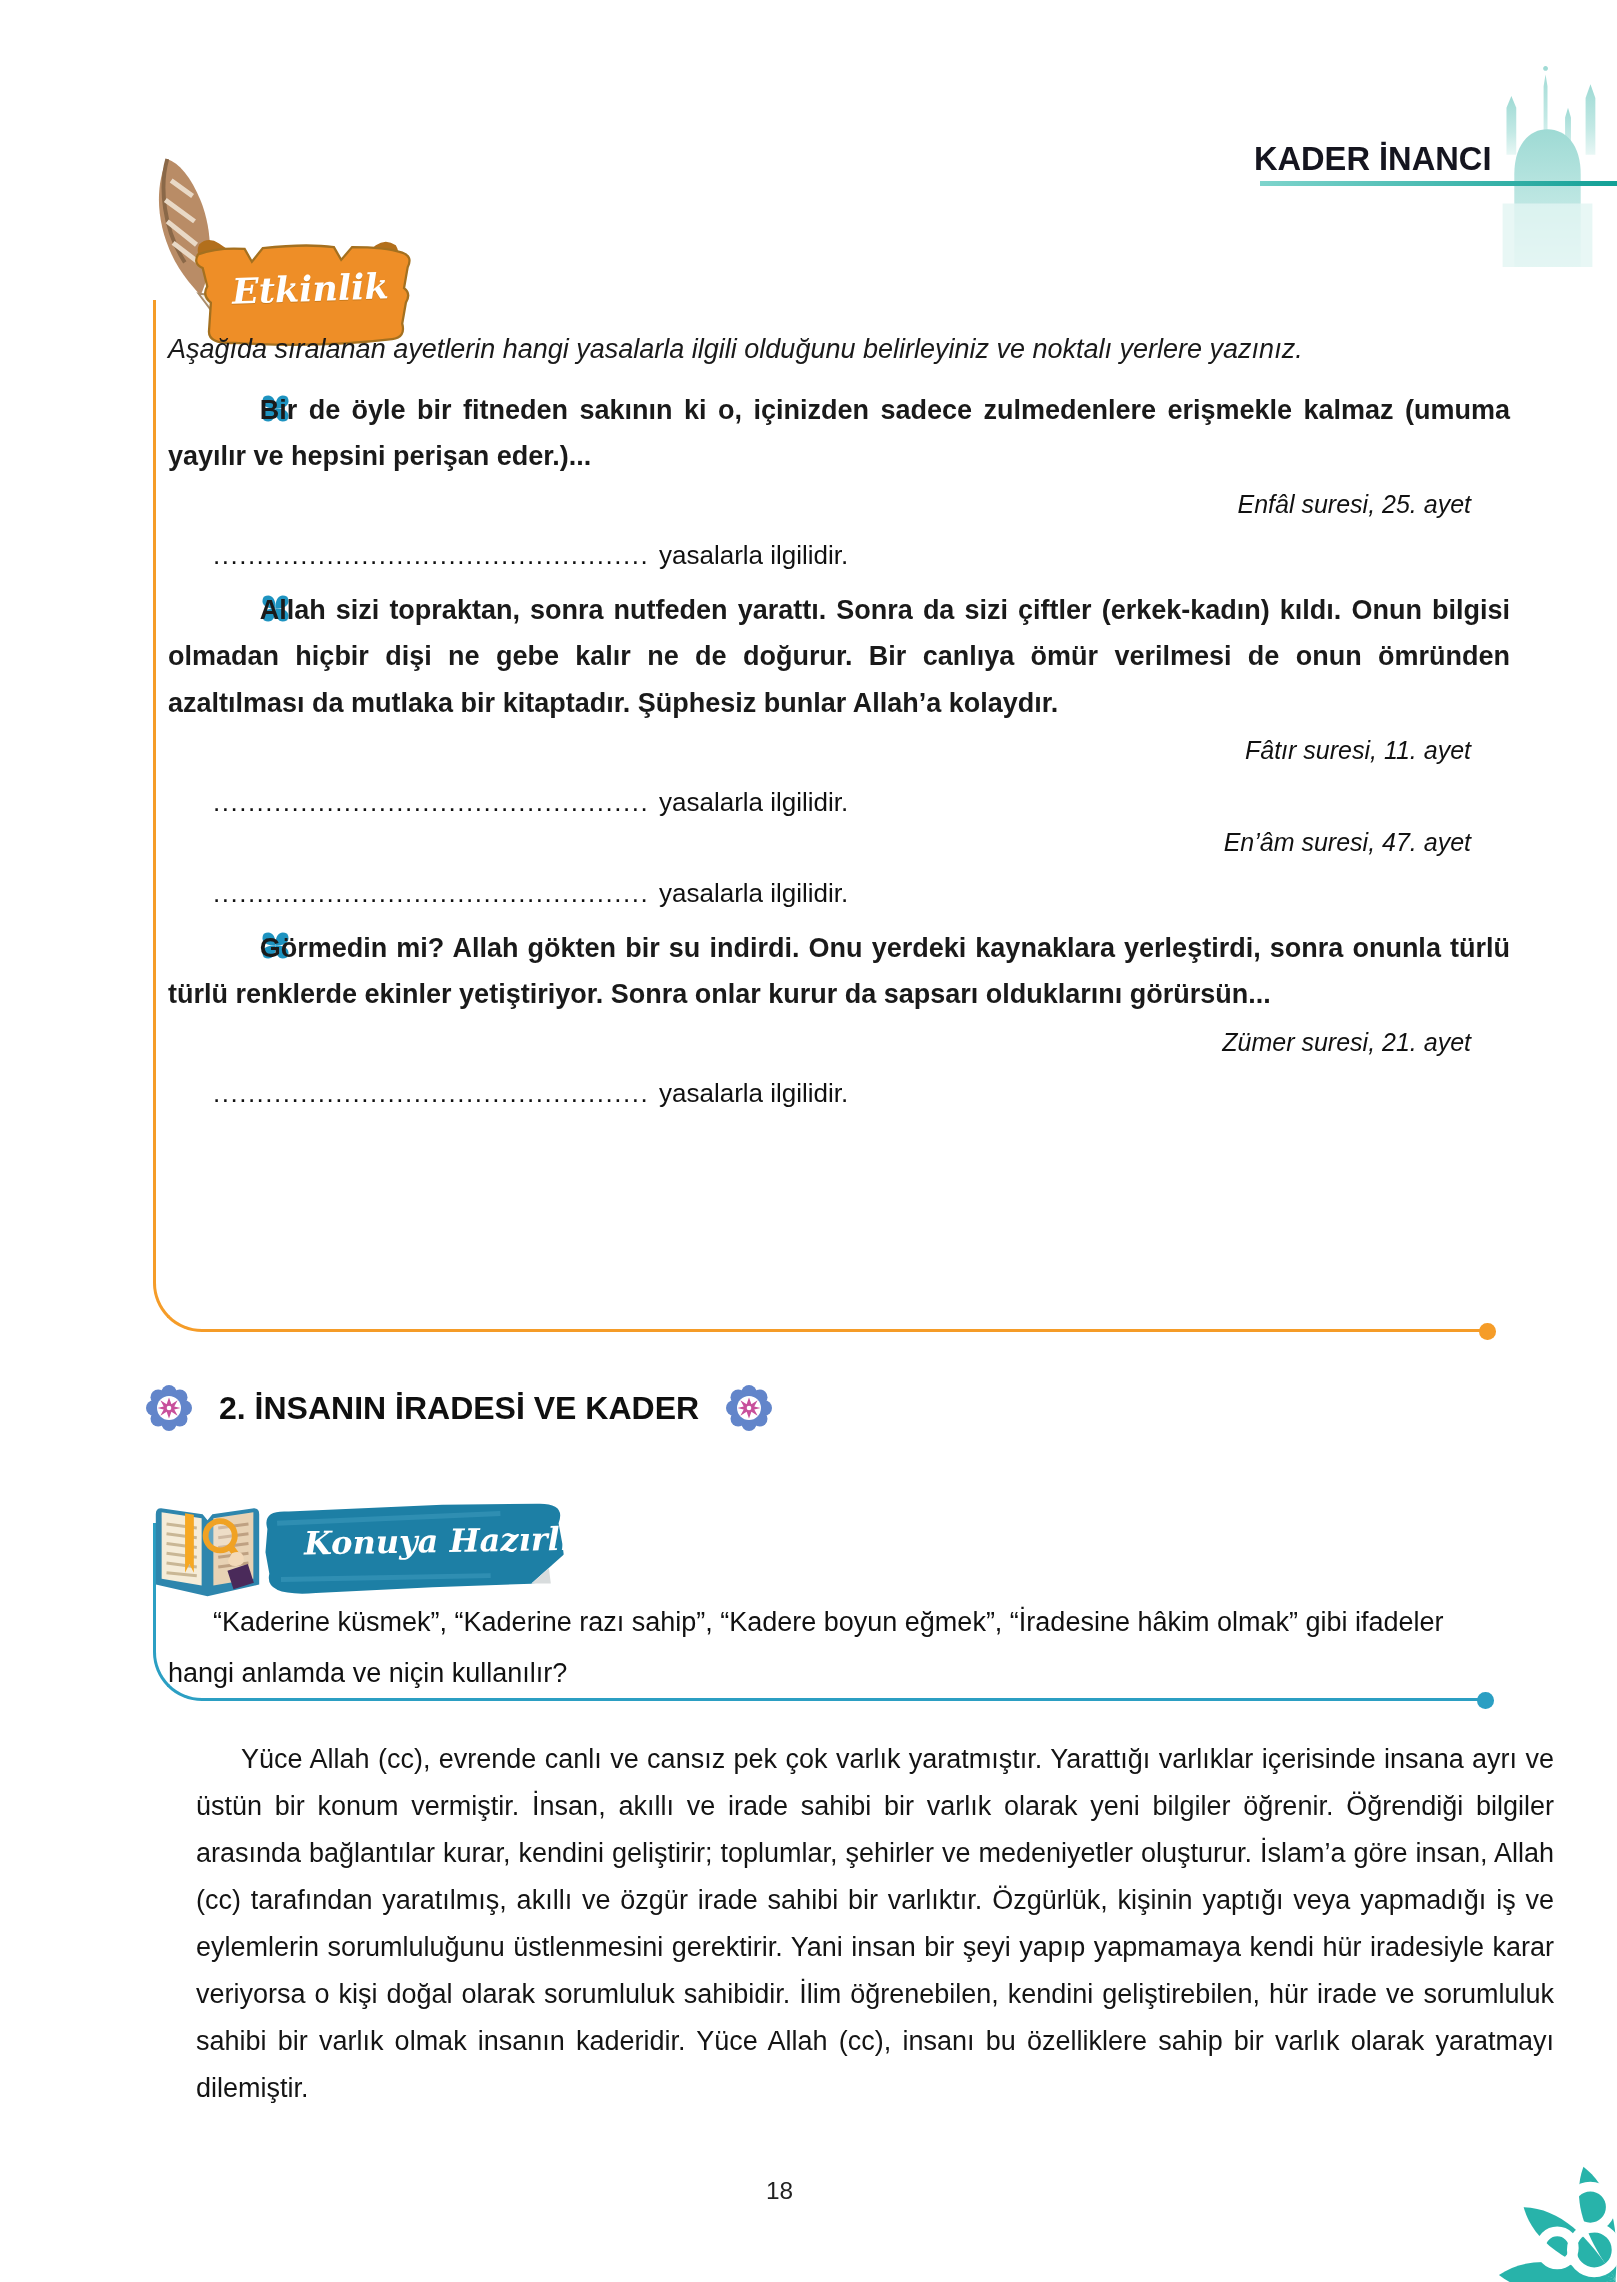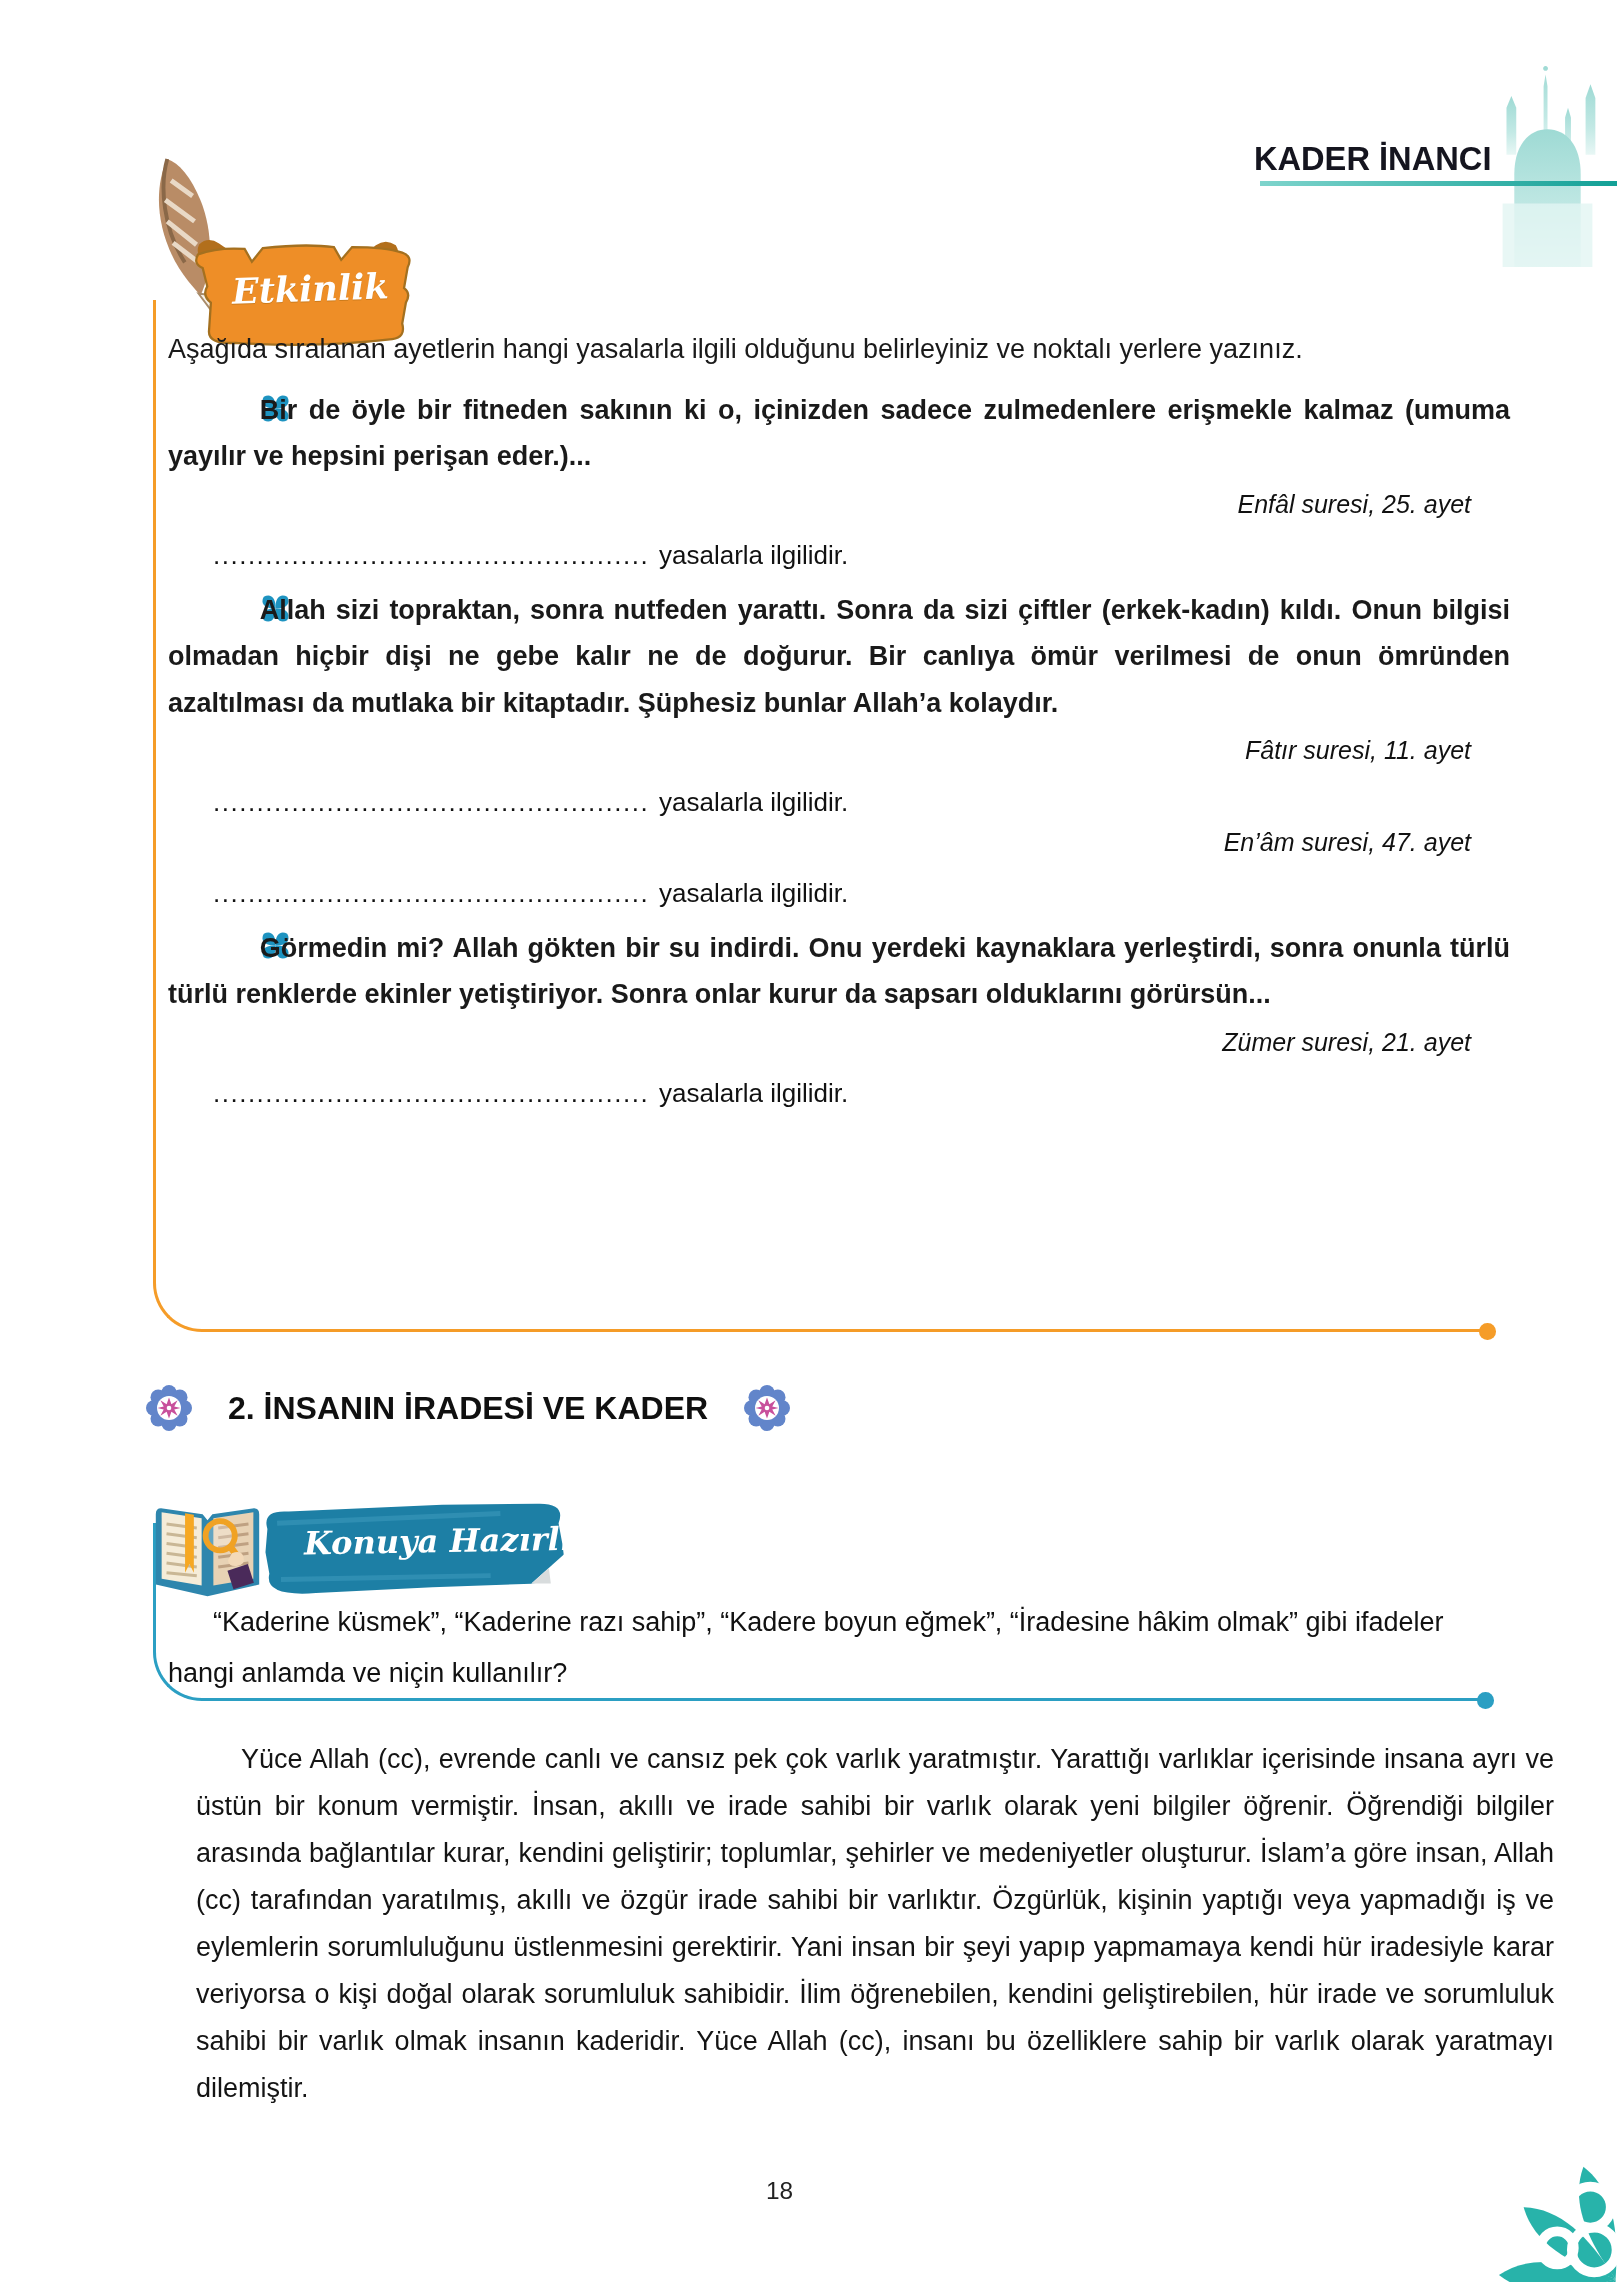--- a/index.html
+++ b/index.html
@@ -23,32 +23,32 @@
     border-radius:50%; background:#f59c28; }
 
   .activity-banner { position:absolute; left:142px; top:217px; width:283px; height:137px; }
   .feather { position:absolute; left:-3.9px; top:-64px; width:117px; height:166px; }
   .scroll { position:absolute; left:37px; top:17.6px; width:246px; height:119px; }
   .banner-label { position:absolute; left:90px; top:51px; color:#ffffff;
     font-family:"DejaVu Serif", serif; font-style:italic; font-weight:bold; font-size:35px;
     transform:rotate(-2deg); text-shadow:0 1px 0 rgba(140,90,10,.35); }
 
   .activity-content { position:absolute; left:168px; top:328px; width:1342px; }
-  .intro { font-size:27px; line-height:1.6; margin-bottom:4px; }
+  .intro { font-size:27px; line-height:1.6; margin-bottom:4px;font-style:italic; }
   .verse { font-weight:bold; font-size:27px; line-height:1.72; text-align:justify;
     text-indent:45px; margin-top:15.6px; }
   .bullet-icon { display:inline-block; width:35px; height:35px; vertical-align:-6.8px; margin-right:11.7px; }
   .source { text-align:right; font-style:italic; font-size:25px; color:#111;
     padding-right:39px; margin-top:10px; }
   .answer { font-size:26px; margin-top:21.5px; margin-bottom:3.9px; text-indent:45px; color:#111; }
   .answer .dots { letter-spacing:1.5px; }
   .answer .suffix { margin-left:9.8px;text-align:right; }
 
   
-  .section-heading { position:absolute; left:146px; top:1385px; display:flex; align-items:center; gap:36px; }
+  .section-heading { position:absolute; left:146px; top:1385px; display:flex; align-items:center; gap:27px; }
   .rosette { width:46px; height:46px; }
   .section-title { font-size:32px; font-weight:bold; color:#101010; white-space:nowrap; }
 
   
   .prep-border { position:absolute; left:153px; top:1523px; width:1332px; height:178px;
     border-left:3.9px solid #2b9fc3; border-bottom:3.9px solid #2b9fc3; border-bottom-left-radius:49px; }
   .prep-border::after { content:""; position:absolute; right:-8.8px; bottom:-10.7px; width:16.6px; height:16.6px;
     border-radius:50%; background:#2b9fc3; }
   .prep-banner { position:absolute; left:148px; top:1473px; width:468px; height:146px; }
   .book { position:absolute; left:0; top:9.8px; width:119px; height:125px; }

